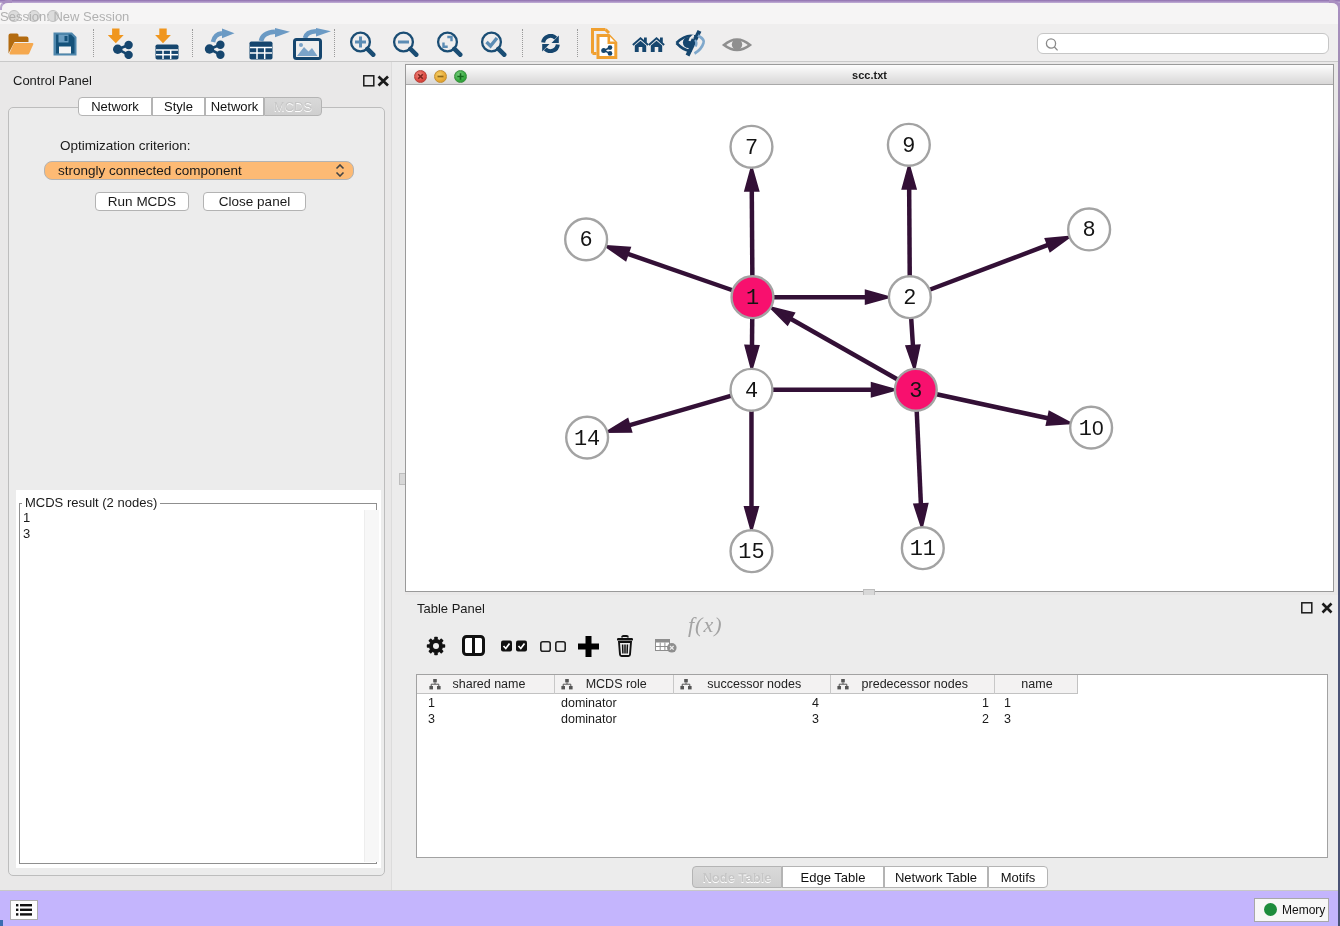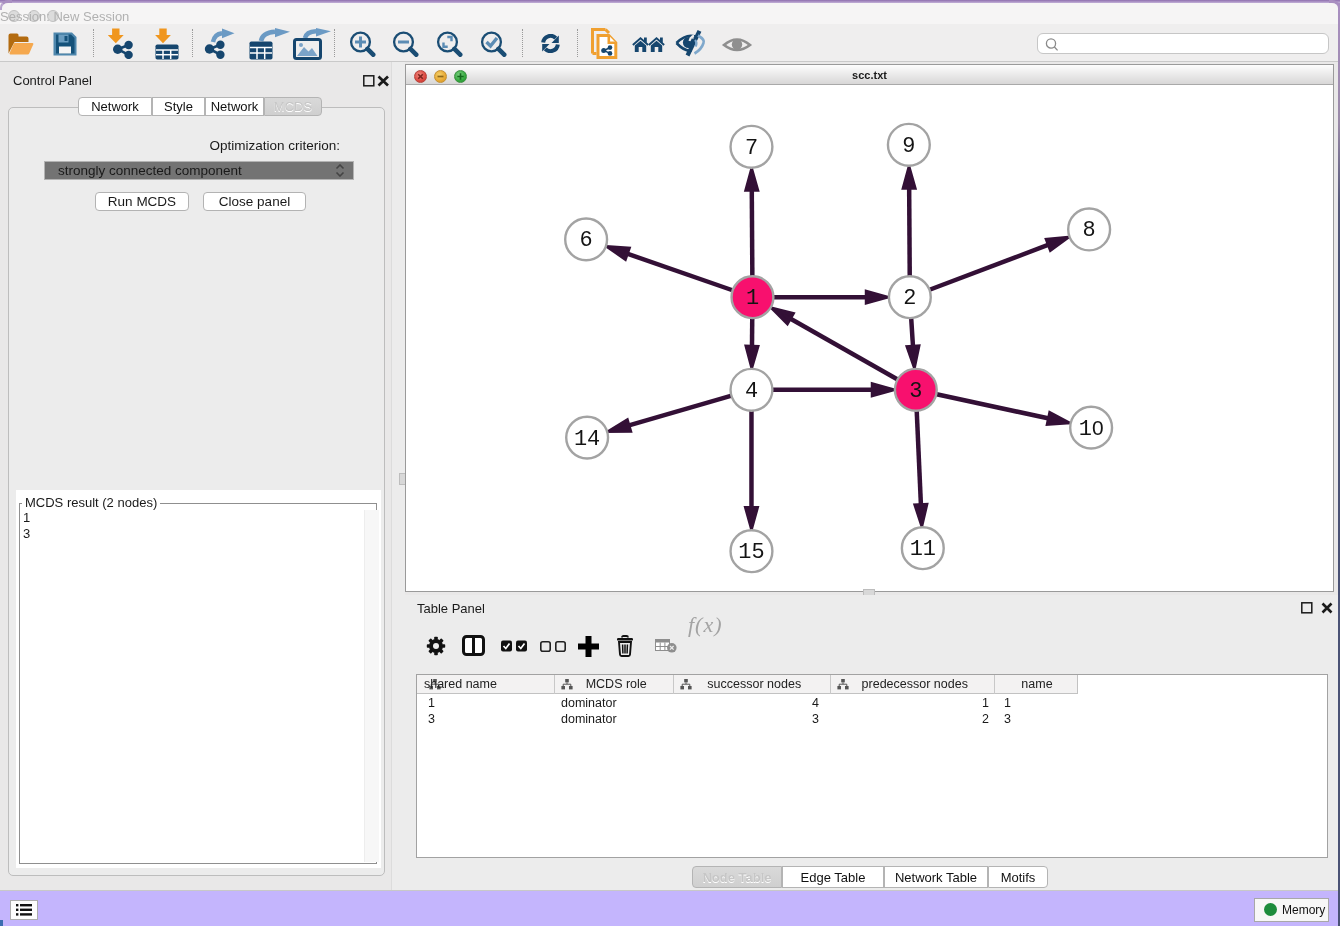--- a/index.html
+++ b/index.html
@@ -193,22 +193,22 @@
   <div id="cptitle">Control Panel</div>
   <svg style="position:absolute;left:363px;top:13px" width="27" height="12" viewBox="0 0 27 12">
       <rect x="0.8" y="0.8" width="10" height="10" fill="none" stroke="#1a1a1a" stroke-width="1.5"></rect>
       <path d="M15.5 1.5 L25 10.5 M25 1.5 L15.5 10.5" stroke="#1a1a1a" stroke-width="2.7"></path>
     </svg>
   <div style="position:absolute;left:8px;top:45px;width:375px;height:767px;border:1px solid #bdbdbd;border-radius:5px;background:#ececec;"></div>
   <div class="tab" style="left:78px;top:35px;width:74px;border-radius:4px 0 0 4px;">Network</div>
   <div class="tab" style="left:152px;top:35px;width:53px;">Style</div>
   <div class="tab" style="left:205px;top:35px;width:59px;">Network</div>
   <div class="tab tabsel" style="left:264px;top:35px;width:58px;border-radius:0 4px 4px 0;">MCDS</div>
-  <div style="position:absolute;left:60px;top:76px;width:280px;text-align:right;font-size:13.5px;color:#1a1a1a;">Optimization criterion:</div>
-  <div style="position:absolute;left:44px;top:99px;width:310px;height:19px;background:#737373;border:1px solid #b3b3b3;border-radius:0;box-sizing:border-box;font-size:13.5px;color:#1a1a1a;">
+  <div style="position:absolute;left:60px;top:76px;width:280px;text-align:left;font-size:13.5px;color:#1a1a1a;">Optimization criterion:</div>
+  <div style="position:absolute;left:44px;top:99px;width:310px;height:19px;background:#fdba74;border:1px solid #b3b3b3;border-radius:8px;box-sizing:border-box;font-size:13.5px;color:#1a1a1a;">
     <span style="position:absolute;left:13px;top:1px;">strongly connected component</span>
     <svg width="10" height="13" viewBox="0 0 10 13" style="position:absolute;right:8px;top:2px;">
         <path d="M1.5 4.5 L5 1 L8.5 4.5 M1.5 8.5 L5 12 L8.5 8.5" fill="none" stroke="#444" stroke-width="1.6"></path>
       </svg>
   </div>
   <div style="position:absolute;left:95px;top:130px;width:94px;height:19px;background:#fff;border:1px solid #b3b3b3;border-radius:4px;box-sizing:border-box;text-align:center;font-size:13.5px;color:#1a1a1a;line-height:17px;">Run MCDS</div>
   <div style="position:absolute;left:203px;top:130px;width:103px;height:19px;background:#fff;border:1px solid #b3b3b3;border-radius:4px;box-sizing:border-box;text-align:center;font-size:13.5px;color:#1a1a1a;line-height:17px;">Close panel</div>
   <div style="position:absolute;left:16px;top:428px;width:365px;height:378px;background:#fff;">
     <div style="position:absolute;left:3px;top:13px;width:358px;height:361px;border:1px solid #8f8f8f;box-sizing:border-box;"></div>
     <div style="position:absolute;left:6px;top:5px;background:#fff;padding:0 3px;font-size:13px;color:#1a1a1a;">MCDS result (2 nodes)</div>
@@ -363,21 +363,21 @@
     <div style="position:absolute;left:0;top:0;width:661px;height:19px;background:#f3f2f2;border-bottom:1px solid #c2c2c2;border-right:1px solid #c2c2c2;box-sizing:border-box;"></div>
     <div style="position:absolute;left:0px;top:0;width:137px;height:19px;">
         <svg width="12" height="11" viewBox="0 0 12 11" style="position:absolute;left:12px;top:4px;">
           <g fill="#555">
             <rect x="4.2" y="0" width="3.6" height="3.4"></rect>
             <rect x="0.4" y="7" width="3.6" height="3.4"></rect>
             <rect x="8" y="7" width="3.6" height="3.4"></rect>
           </g>
           <path d="M6 3.4 L6 5.2 M2.2 7 L2.2 5.2 L9.8 5.2 L9.8 7" fill="none" stroke="#555" stroke-width="1"></path>
         </svg>
-        <div style="position:absolute;left:0;top:2px;width:137px;text-align:left;font-size:12.5px;color:#222;">&nbsp;&nbsp;shared name</div>
+        <div style="position:absolute;left:0;top:2px;width:137px;text-align:center;font-size:12.5px;color:#222;">&nbsp;&nbsp;shared name</div>
       </div>
     <div style="position:absolute;left:137px;top:0;width:119px;height:19px;border-left:1px solid #c8c8c8;">
         <svg width="12" height="11" viewBox="0 0 12 11" style="position:absolute;left:6px;top:4px;">
           <g fill="#555">
             <rect x="4.2" y="0" width="3.6" height="3.4"></rect>
             <rect x="0.4" y="7" width="3.6" height="3.4"></rect>
             <rect x="8" y="7" width="3.6" height="3.4"></rect>
           </g>
           <path d="M6 3.4 L6 5.2 M2.2 7 L2.2 5.2 L9.8 5.2 L9.8 7" fill="none" stroke="#555" stroke-width="1"></path>
         </svg>

